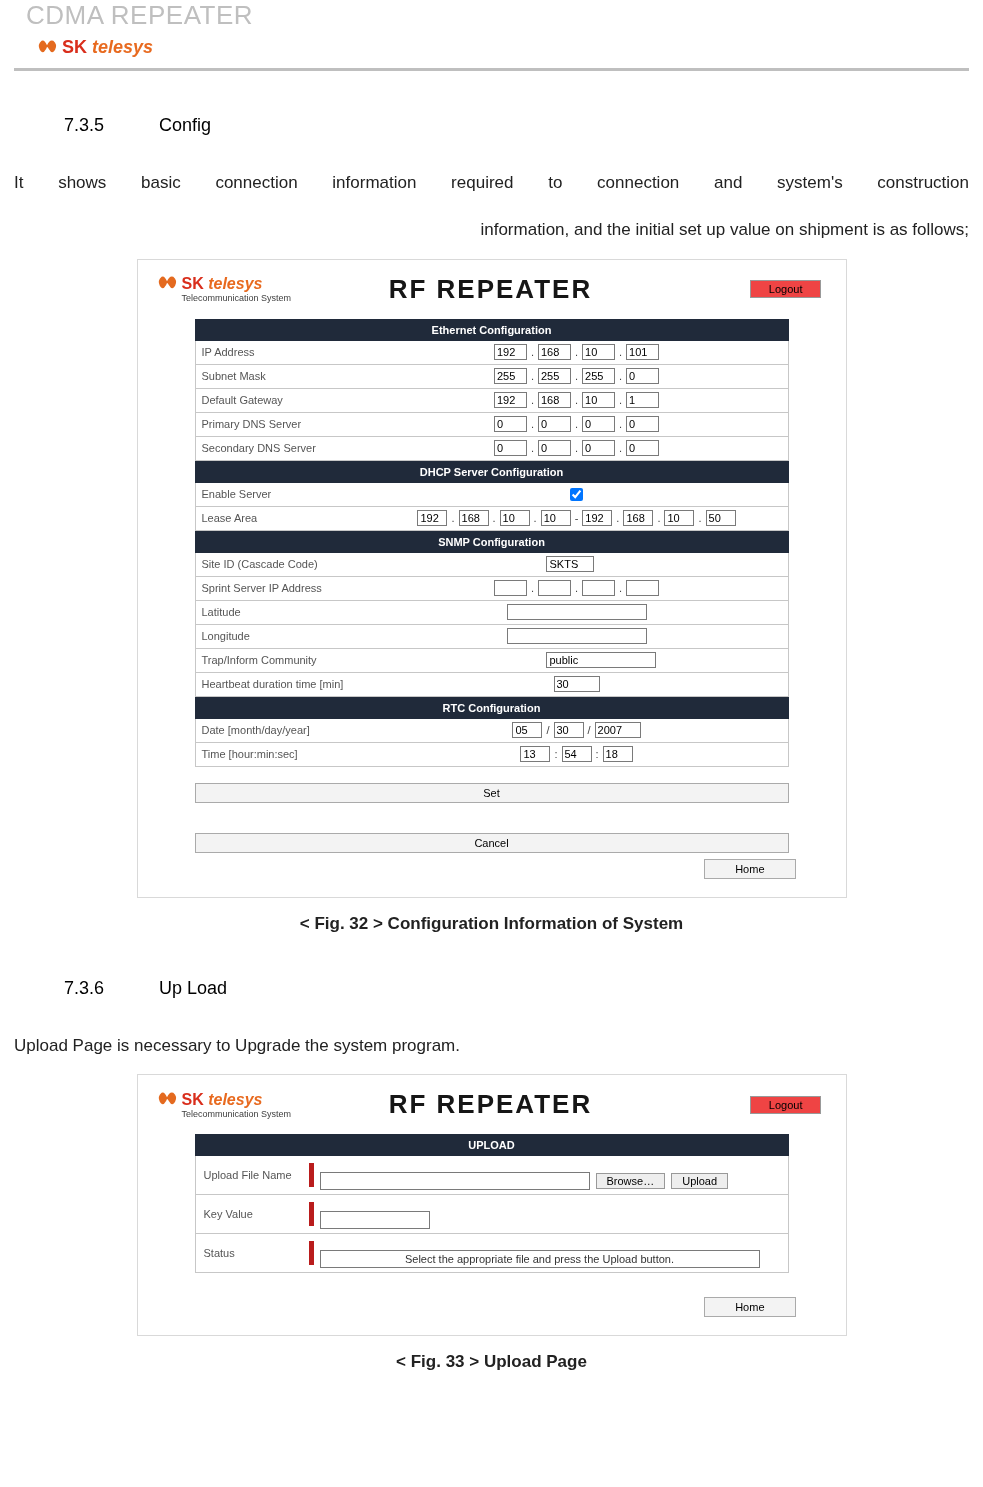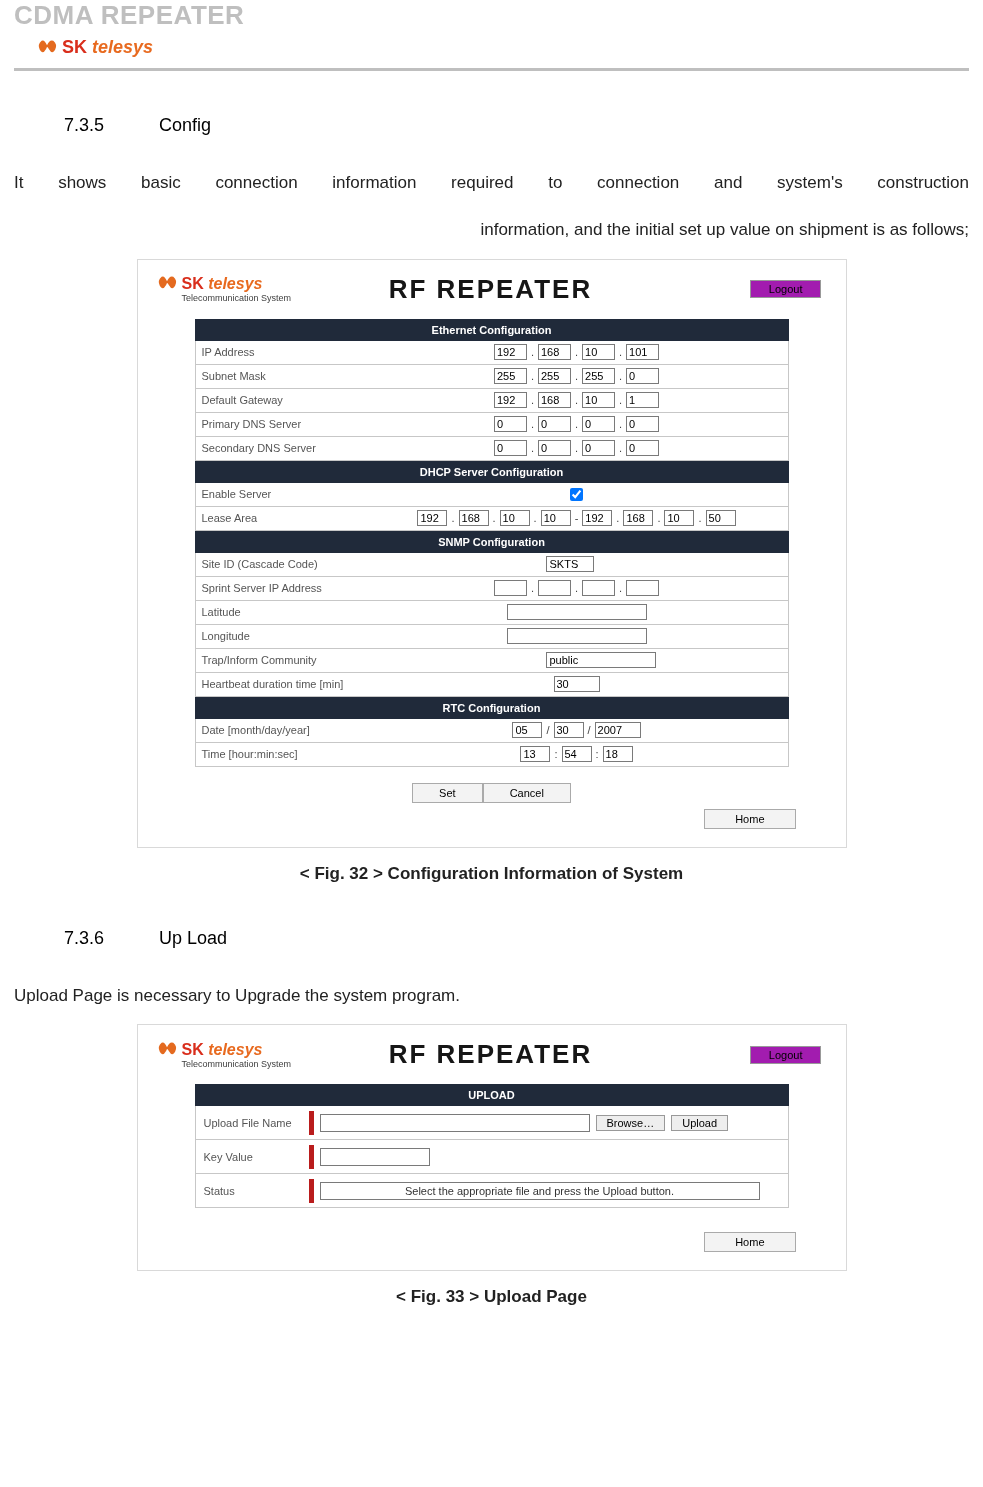--- a/index.html
+++ b/index.html
@@ -1,66 +1,66 @@
 <!DOCTYPE html>
 <html><head>
 <meta charset="utf-8">
 <style>
   * { box-sizing: border-box; margin:0; padding:0; }
   body { font-family: Arial, Helvetica, sans-serif; font-size:16px; color:#222; width:983px; background:#fff; }
   .page { padding: 0 14px 40px 14px; }
 
   
   .doc-header { }
-  .doc-title { color:#bfbfbf; font-weight:700; font-size:26px; letter-spacing:0.5px; }
+  .doc-title { color:#bfbfbf; font-weight:400; font-size:26px; letter-spacing:0.5px;margin-left:12px; }
   .logo-row { display:flex; align-items:center; gap:4px; margin-top:6px; margin-left:22px; }
   .sk-text { font-weight:700; font-size:18px; }
   .sk-text .sk { color:#d92e1c; }
   .sk-text .telesys { color:#e86a1f; font-style:italic; }
   .hr { border:none; border-top:3px solid #bfbfbf; margin-top:10px; }
 
   .section-heading { margin:44px 0 28px 50px; font-size:18px; font-weight:400; color:#000; }
   .section-num { display:inline-block; width:90px; }
   .body-text { font-size:17px; line-height:2.2; text-align:justify; margin-bottom:10px; }
   .body-text.justify-last { text-align-last: justify; }
 
   .fig-caption { text-align:center; font-weight:700; font-size:17px; margin:16px 0 20px 0; }
 
   
   .screenshot { width:710px; margin:0 auto 8px auto; border:1px solid #d9d9d9; background:#fff; position:relative; padding:12px 6px 18px 6px; font-family: Tahoma, Arial, sans-serif; }
   .shot-top { display:flex; align-items:center; justify-content:space-between; padding:2px 18px 8px 12px; }
   .shot-logo { display:flex; align-items:flex-start; gap:4px; }
   .shot-logo-sub { display:block; font-size:9px; font-weight:400; color:#404040; }
   .shot-logo-text { font-size:16px; font-weight:700; }
   .shot-title { font-size:26px; font-weight:700; letter-spacing:2px; color:#161616; margin-left:-60px; }
-  .shot-btn { font-size:11px; background:#a21caf; border:1px solid #999; padding:2px 18px; cursor:pointer; }
+  .shot-btn { font-size:11px; background:#ef4444; border:1px solid #999; padding:2px 18px; cursor:pointer; }
 
   .panel { width:594px; margin:6px auto 0 auto; font-size:11px; }
   .panel-head { background:#202a3a; color:#fff; font-weight:700; text-align:center; padding:4px 0; border:1px solid #202a3a; }
   .row { display:flex; align-items:center; border:1px solid #c7c7c7; border-top:none; min-height:24px; }
   .row .lbl { width:170px; padding:3px 6px; color:#555; }
   .row .val { flex:1; display:flex; align-items:center; justify-content:center; padding:2px 4px; gap:2px; }
   input.oct { width:33px; height:16px; font-size:11px; border:1px solid #7a7a7a; padding:0 2px; background:#fff; }
   input.oct.narrow { width:30px; }
   input.txtmed { width:140px; height:16px; font-size:11px; border:1px solid #7a7a7a; padding:0 3px; }
   input.txtsmall { width:46px; height:16px; font-size:11px; border:1px solid #7a7a7a; padding:0 2px; }
   input.txttiny { width:30px; height:16px; font-size:11px; border:1px solid #7a7a7a; padding:0 2px; }
   input.txtid  { width:48px; height:16px; font-size:11px; border:1px solid #7a7a7a; padding:0 3px; }
   .sep { font-size:11px; color:#444; padding:0 2px; }
-  .centerblk { display:flex; justify-content:center; margin:16px 0 4px 0; }
+  .centerblk { display:flex; justify-content:center; gap:30px; margin:16px 0 4px 0;flex-direction:column; }
   .ghostbtn { font-size:11px; border:1px solid #aaa; background:#f3f3f3; padding:3px 26px; cursor:pointer; }
   .homebar { display:flex; justify-content:flex-end; margin:6px 44px 0 0; }
   .dot { font-size:11px; color:#444; padding:0 2px; }
 
   
   .panel2 { width:594px; margin:6px auto 0 auto; font-size:11px; }
   .panel2-head { background:#202a3a; color:#fff; font-weight:700; text-align:center; padding:5px 0; }
   .urow { display:flex; align-items:center; border:1px solid #c7c7c7; border-top:none; min-height:34px; }
   .urow .lbl2 { width:118px; padding:6px 8px; color:#555; border-right:5px solid #b91c1c; }
-  .urow .val2 { flex:1; display:flex; align-items:center; padding:4px 6px; gap:6px; }
+  .urow .val2 { flex:1; display:flex; align-items:center; padding:4px 6px; gap:6px;margin-top:12px; }
   input.txtlong { width:270px; height:18px; font-size:11px; border:1px solid #7a7a7a; padding:0 3px; }
   input.txtkey  { width:110px; height:18px; font-size:11px; border:1px solid #7a7a7a; padding:0 3px; }
   input.txtstatus { width:440px; height:18px; font-size:11px; border:1px solid #7a7a7a; padding:0 3px; color:#333;text-align:center; }
   .shot-btn-sm { font-size:11px; background:#eee; border:1px solid #999; padding:1px 10px; cursor:pointer; }
 
   .butterfly { display:inline-block; width:22px; height:18px; position:relative; }
   .butterfly svg { width:22px; height:18px; }
 </style>
 </head>
 <body>

